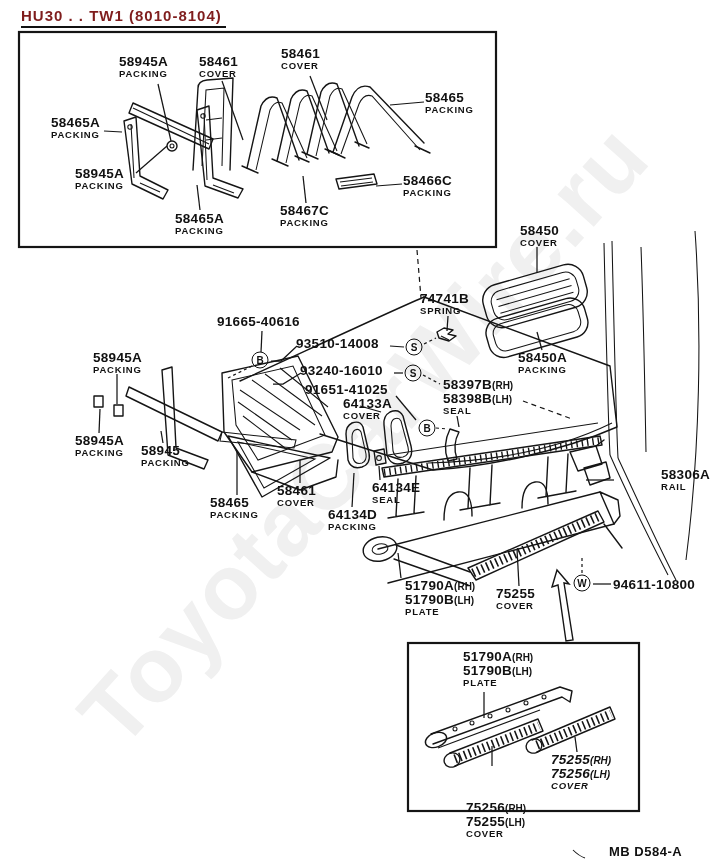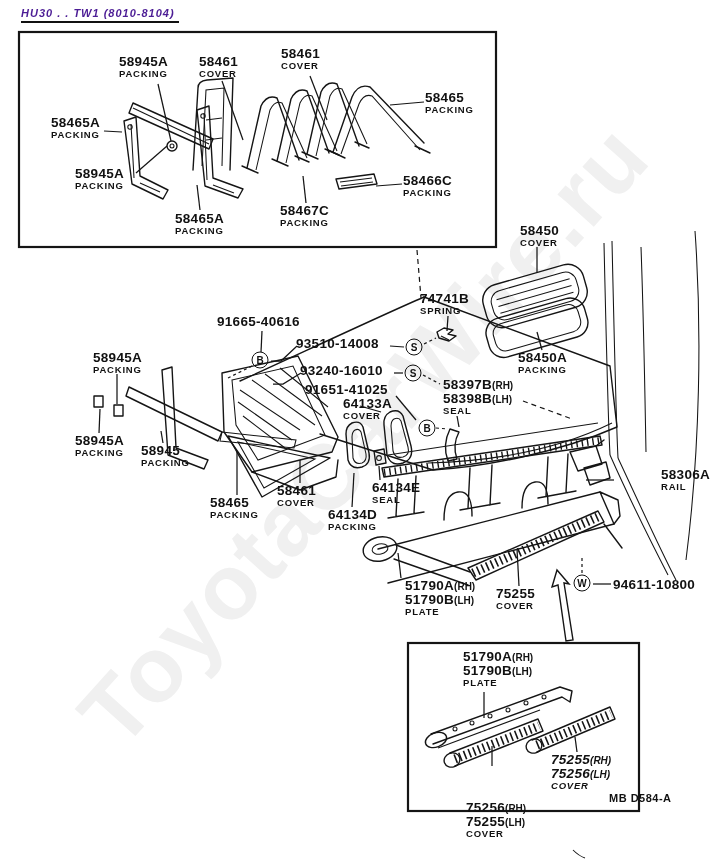--- a/index.html
+++ b/index.html
@@ -10,23 +10,23 @@
   svg.art{position:absolute;left:0;top:0;z-index:1;}
   .s  {stroke:#151515;fill:none;stroke-width:1.4;stroke-linecap:round;stroke-linejoin:round;}
   .s2 {stroke:#151515;fill:none;stroke-width:2.2;}
   .thin{stroke:#151515;fill:none;stroke-width:1.05;}
   .lead{stroke:#151515;fill:none;stroke-width:1.25;}
   .dash{stroke:#151515;fill:none;stroke-width:1.2;stroke-dasharray:5 4;}
   .dash2{stroke:#151515;fill:none;stroke-width:1.2;stroke-dasharray:3 3;}
   .ribs{stroke:#151515;fill:none;stroke-width:9;stroke-dasharray:1.6 3.4;}
   .hatch{stroke:#151515;fill:none;stroke-width:7;stroke-dasharray:1.4 4;}
   .wfill{fill:#ffffff;stroke:#151515;stroke-width:1.4;}
-  .hdr{position:absolute;left:21px;top:7px;font-size:11px;font-weight:bold;letter-spacing:1px;
-       color:#4c1d95;border-bottom:2.5px solid #111;padding:0 4px 2px 0;z-index:2;font-style:italic;}
-  .doc{position:absolute;left:609px;top:792px;font-size:11px;font-weight:bold;color:#111;z-index:2;letter-spacing:0.5px;}
+  .hdr{position:absolute;left:21px;top:7px;font-size:15px;font-weight:bold;letter-spacing:1px;
+       color:#7f1d1d;border-bottom:2.5px solid #111;padding:0 4px 2px 0;z-index:2;}
+  .doc{position:absolute;left:609px;top:844px;font-size:13px;font-weight:bold;color:#111;z-index:2;letter-spacing:0.5px;}
   .label{position:absolute;color:#111;font-weight:bold;line-height:1.04;white-space:nowrap;z-index:2;}
   .label .num{font-size:13.5px;letter-spacing:0.3px;}
   .label .sub{font-size:9.5px;letter-spacing:0.8px;}
   .label .suf{font-size:10px;letter-spacing:0;}
   .sym{position:absolute;width:15px;height:15px;border:1.7px solid #111;border-radius:50%;
        font-size:10px;line-height:15px;font-weight:bold;text-align:center;color:#111;
        transform:translate(-50%,-50%);z-index:2;background:transparent;}
 </style>
 </head>
 <body>

